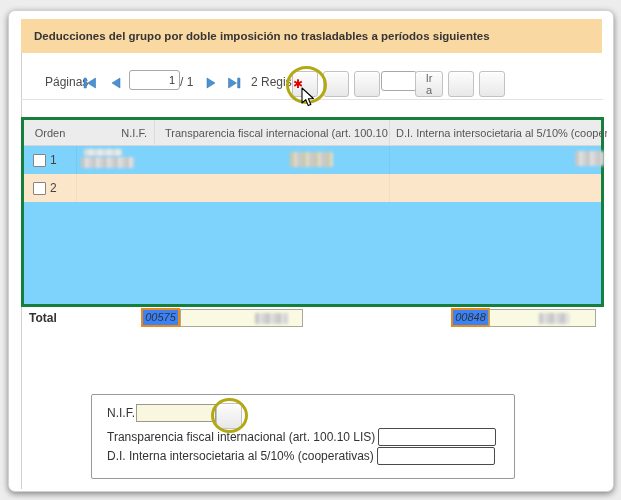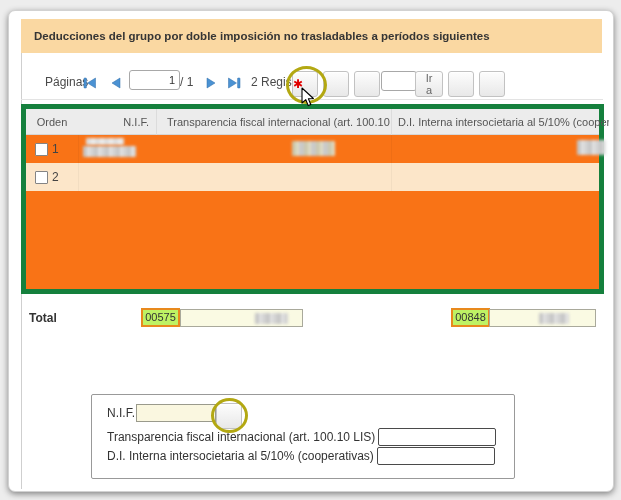--- a/index.html
+++ b/index.html
@@ -19,41 +19,41 @@
   .goto-input{position:absolute;left:372px;top:60px;width:30px;height:18px;border:1px solid #a8a8a8;
     border-radius:3px;font-size:11px;padding:0 2px;background:#fff;}
   .btn{position:absolute;width:25px;height:24px;background:linear-gradient(#fdfdfd,#e8e8e8);
     border:1px solid #c2c2c2;border-radius:3px;display:flex;align-items:center;justify-content:center;
     box-shadow:inset 0 1px 0 #fff;cursor:pointer;padding:12px;}
   .btn-ira{left:406px;top:60px;width:28px;font-size:11px;color:#666;}
   .hl-ellipse{position:absolute;border:3px solid #b3a812;border-radius:50%;
     pointer-events:none;z-index:5;}
   .divider{position:absolute;left:12px;top:88px;width:582px;height:1px;background:#e3e3e3;}
   
-  .grid{position:absolute;left:12px;top:93px;width:583px;height:190px;border:5px solid #15803d;
-    background:#f97316;box-sizing:border-box;}
+  .grid{position:absolute;left:12px;top:106px;width:583px;height:190px;border:3px solid #15803d;
+    background:#7dd3fc;box-sizing:border-box;}
   .grid-head{position:absolute;left:0;top:0;width:100%;height:26px;background:#ececec;
     border-bottom:1px solid #d6d6d6;box-sizing:border-box;}
   .hcell{position:absolute;top:0;height:26px;line-height:26px;font-size:11px;color:#555;
     box-sizing:border-box;white-space:nowrap;overflow:hidden;}
   .hc-sep{border-left:1px solid #dcdcdc;}
   .grow{position:absolute;left:0;width:100%;height:28px;}
   .grow.sel{background:#fce6c9;}
   .rsep{position:absolute;top:0;width:1px;height:28px;background:rgba(0,0,0,0.04);}
   .checkbox{position:absolute;left:9px;top:8px;width:11px;height:11px;background:#fff;
     border:1px solid #848484;border-radius:1px;cursor:pointer;}
   .rownum{position:absolute;left:26px;top:7px;font-size:12px;color:#444;}
   .blur{position:absolute;filter:blur(1.6px);border-radius:1px;}
   .blur-gray{background:repeating-linear-gradient(90deg,#c6c6c6 0 4px,#e2e2e2 4px 7px,#d3d3d3 7px 11px);}
   .blur-lite{background:repeating-linear-gradient(90deg,#dedede 0 5px,#ececec 5px 9px);}
   .blur-olive{background:repeating-linear-gradient(90deg,#cbc8ae 0 4px,#e0ddc6 4px 7px,#c9c9c9 7px 12px);}
   
   .total-label{position:absolute;left:20px;top:300px;font-size:12px;font-weight:bold;color:#333;}
-  .code-box{position:absolute;top:297px;width:35px;height:15px;border:2px solid #e8891d;background:#bef264;
-    font-size:11px;color:#333;text-align:center;line-height:15px;}
+  .code-box{position:absolute;top:297px;width:35px;height:15px;border:2px solid #e8891d;background:#3b82f6;
+    font-size:11px;color:#333;text-align:center;line-height:15px;font-style:italic;}
   .cream{position:absolute;top:298px;height:18px;background:#fafae3;border:1px solid #a9a99b;
     box-sizing:border-box;}
   
   .form-box{position:absolute;left:82px;top:383px;width:422px;height:83px;border:1px solid #999;
     border-radius:2px;background:#fff;}
   .f-label{font-size:12px;color:#333;white-space:nowrap;}
   .f-row{position:absolute;left:15px;display:flex;align-items:center;gap:3px;}
   .f-input{width:112px;height:14px;border:1px solid #4a4a4a;border-radius:2px;background:#fff;font-size:11px;}
   .nif-input{position:absolute;left:44px;top:9px;width:72px;height:16px;background:#faf7e0;
     border:1px solid #9a9a8c;font-size:11px;padding:0 3px;}

